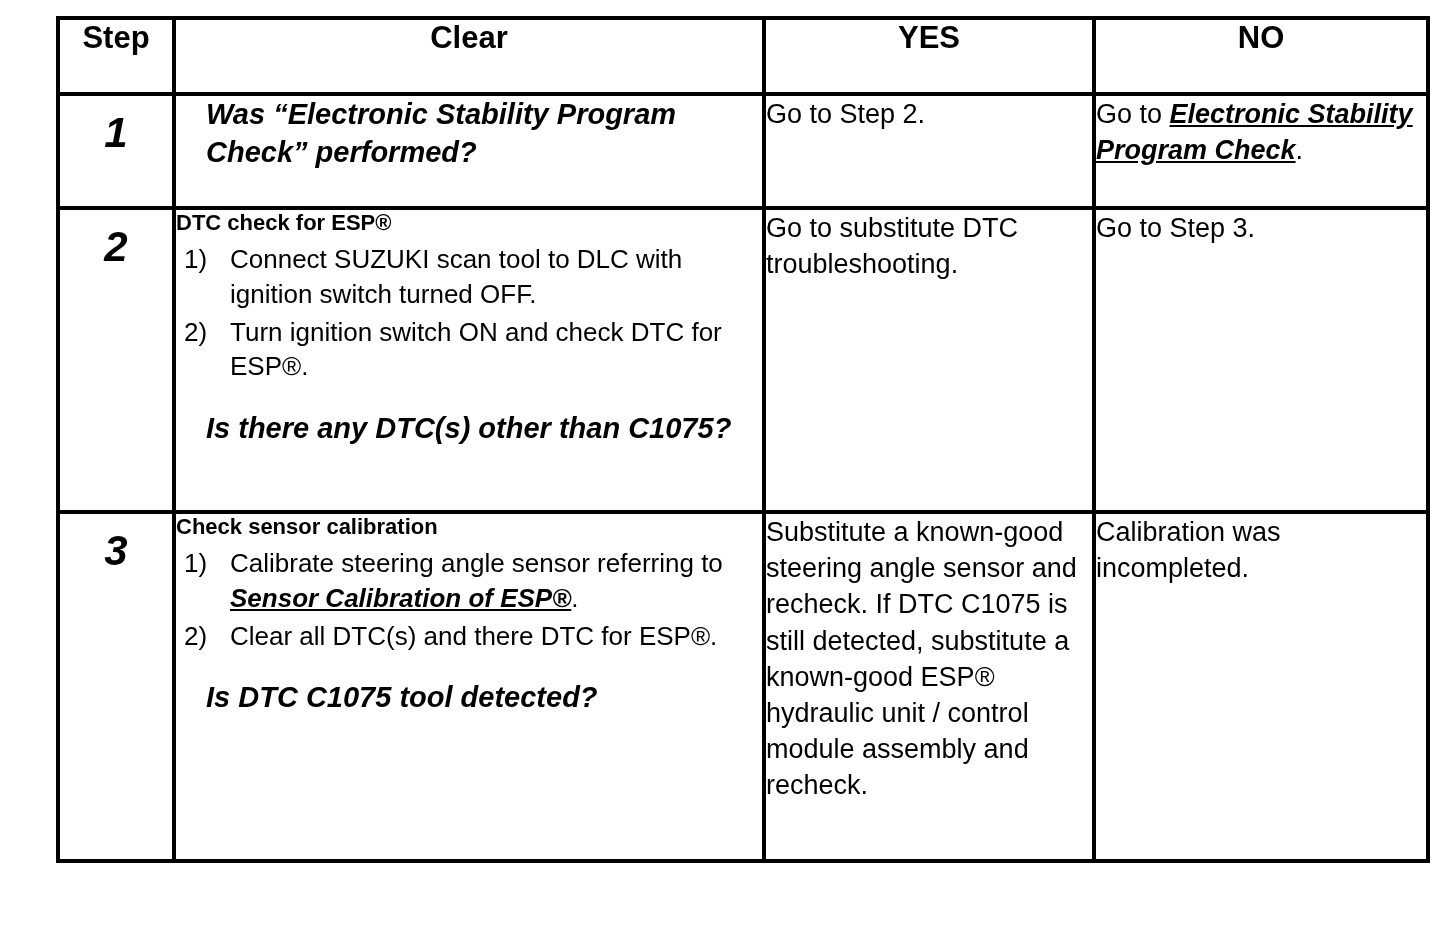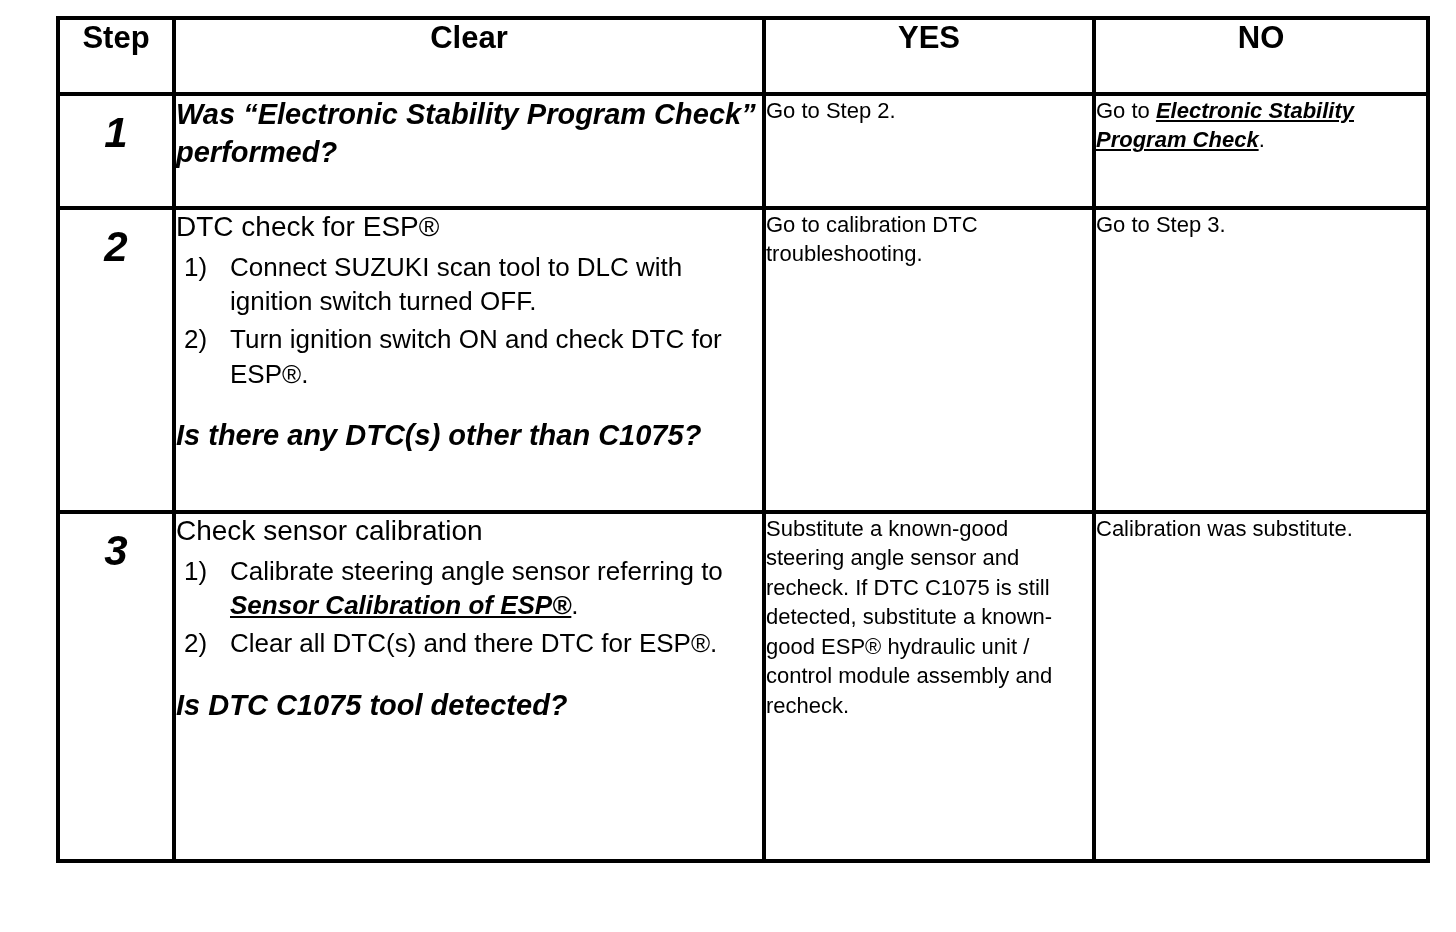--- a/index.html
+++ b/index.html
@@ -70,38 +70,39 @@
     line-height: 1.0;
     padding-top: 16px;
   }
 
   
   td.action-cell {
     padding: 12px 14px 14px 14px;
   }
   td.yesno-cell {
     padding: 12px 14px 14px 14px;
+    font-size: 27px;
+    line-height: 1.34;
+  }
+
+  .action-title {
+    font-weight: bold;
     font-size: 22px;
-    line-height: 1.34;
-  }
-
-  .action-title {
-    font-weight: normal;
-    font-size: 28px;
     line-height: 1.2;
     margin: 0 0 6px 0;
   }
 
   
   .action-question {
     font-weight: bold;
     font-style: italic;
     font-size: 29px;
     line-height: 1.30;
     margin: 0;
+    padding-left: 30px;
   }
   .action-question.spaced { margin-top: 26px; }
 
   ol.action-list {
     list-style: none;
     margin: 0;
     padding: 0;
   }
   ol.action-list li {
     position: relative;
@@ -176,21 +177,21 @@
               <span class="marker">1)</span><span>Connect SUZUKI scan tool to DLC with ignition switch turned OFF.</span>
             </li>
             <li>
               <span class="marker">2)</span><span>Turn ignition switch ON and check DTC for ESP®.</span>
             </li>
           </ol>
           <p class="action-question spaced">Is there any DTC(s) other than C1075?</p>
         </td>
 
         <td class="yesno-cell">
-          <span>Go to calibration DTC troubleshooting.</span>
+          <span>Go to substitute DTC troubleshooting.</span>
         </td>
 
         <td class="yesno-cell">
           <span>Go to Step 3.</span>
         </td>
       </tr>
 
       <tr>
         <td class="step-cell">
           <span class="step-num">3</span>
@@ -207,20 +208,20 @@
             </li>
           </ol>
           <p class="action-question spaced">Is DTC C1075 tool detected?</p>
         </td>
 
         <td class="yesno-cell">
           <span>Substitute a known-good steering angle sensor and recheck. If DTC C1075 is still detected, substitute a known-good ESP® hydraulic unit / control module assembly and recheck.</span>
         </td>
 
         <td class="yesno-cell">
-          <span>Calibration was substitute.</span>
+          <span>Calibration was incompleted.</span>
         </td>
       </tr>
 
     </tbody>
   </table>
 
 </div>
 
 </body></html>

